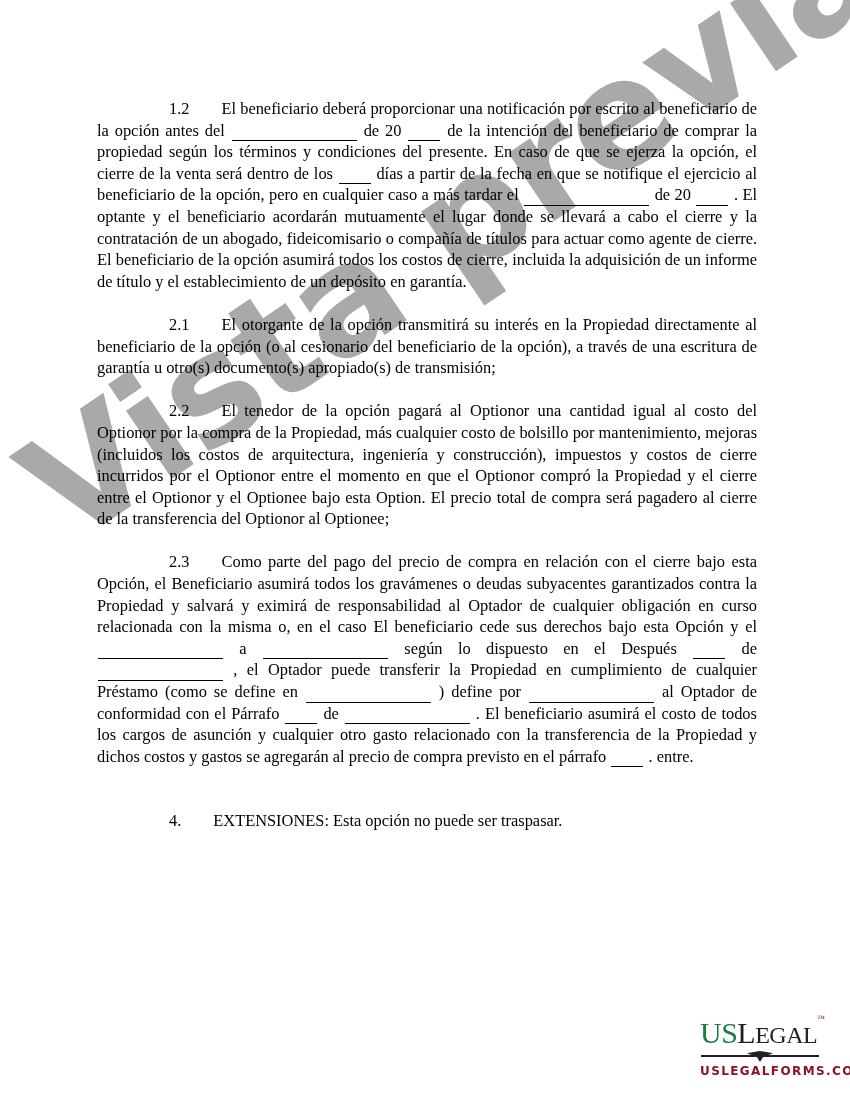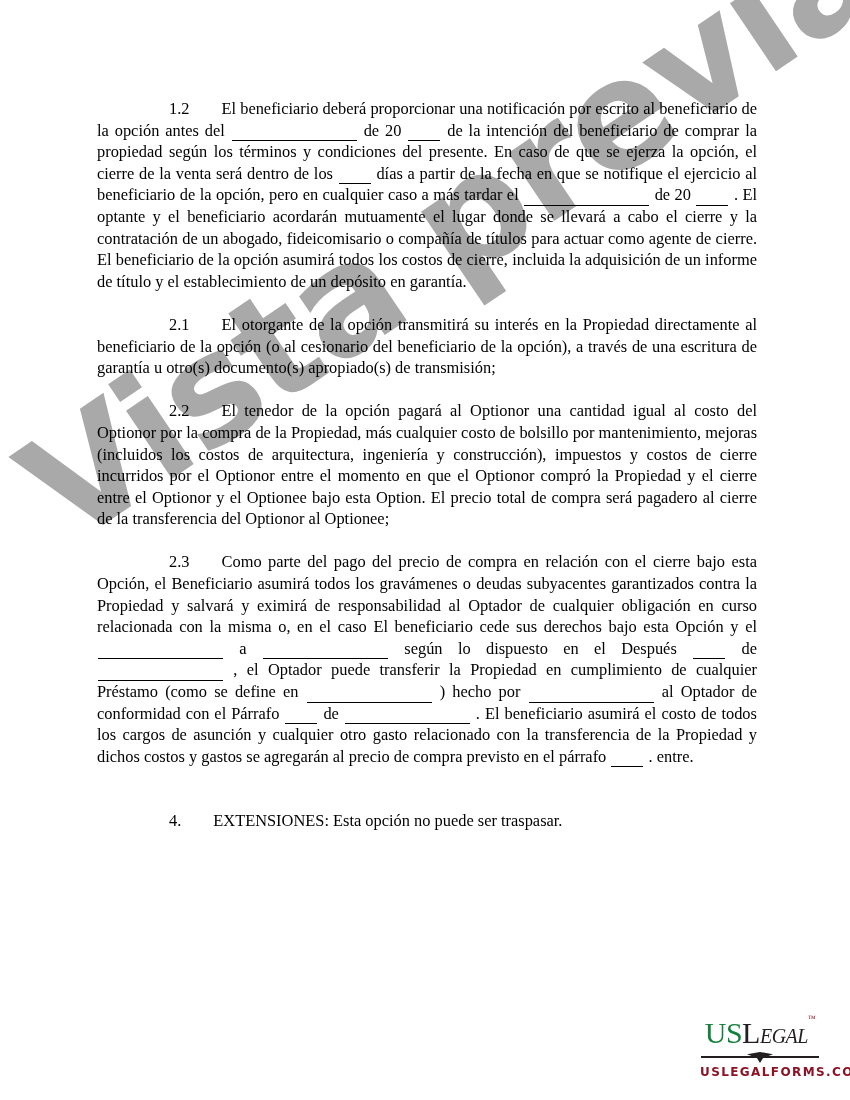--- a/index.html
+++ b/index.html
@@ -120,21 +120,21 @@
   }
   #logo .logo-us {
     color: #15803d;
     font-weight: 400;
   }
   #logo .logo-legal {
     color: #231f20;
     font-weight: 400;
   }
   #logo .logo-legal .cap { font-size: 30px; }
-  #logo .logo-legal .sc { font-size: 20px; font-style: italic; }
+  #logo .logo-legal .sc { font-size: 24px; }
   #logo .logo-tm {
     font-size: 8px;
     color: #8c1224;
     vertical-align: super;
     position: relative;
     top: -11px;
     left: 0px;
   }
   #logo .logo-rule {
     position: relative;
@@ -208,21 +208,21 @@
       <span class="indent"></span><span>2.3</span><span class="gap"></span><span>Como parte del pago del precio de compra en relación con el cierre bajo esta Opción, el Beneficiario asumirá todos los gravámenes o deudas subyacentes garantizados contra la Propiedad y salvará y eximirá de responsabilidad al Optador de cualquier obligación en curso relacionada con la misma o, en el caso El beneficiario cede sus derechos bajo esta Opción y el</span>
       <span class="blank-lg"></span>
       <span>a</span>
       <span class="blank-lg"></span>
       <span>según lo dispuesto en el Después</span>
       <span class="blank-sm"></span>
       <span>de</span>
       <span class="blank-lg"></span>
       <span>, el Optador puede transferir la Propiedad en cumplimiento de cualquier Préstamo (como se define en</span>
       <span class="blank-lg"></span>
-      <span>) hecho por</span>
+      <span>) define por</span>
       <span class="blank-lg"></span>
       <span>al Optador de conformidad con el Párrafo</span>
       <span class="blank-sm"></span>
       <span>de</span>
       <span class="blank-lg"></span>
       <span>. El beneficiario asumirá el costo de todos los cargos de asunción y cualquier otro gasto relacionado con la transferencia de la Propiedad y dichos costos y gastos se agregarán al precio de compra previsto en el párrafo</span>
       <span class="blank-sm"></span>
       <span>. entre.</span>
     </p>
 

